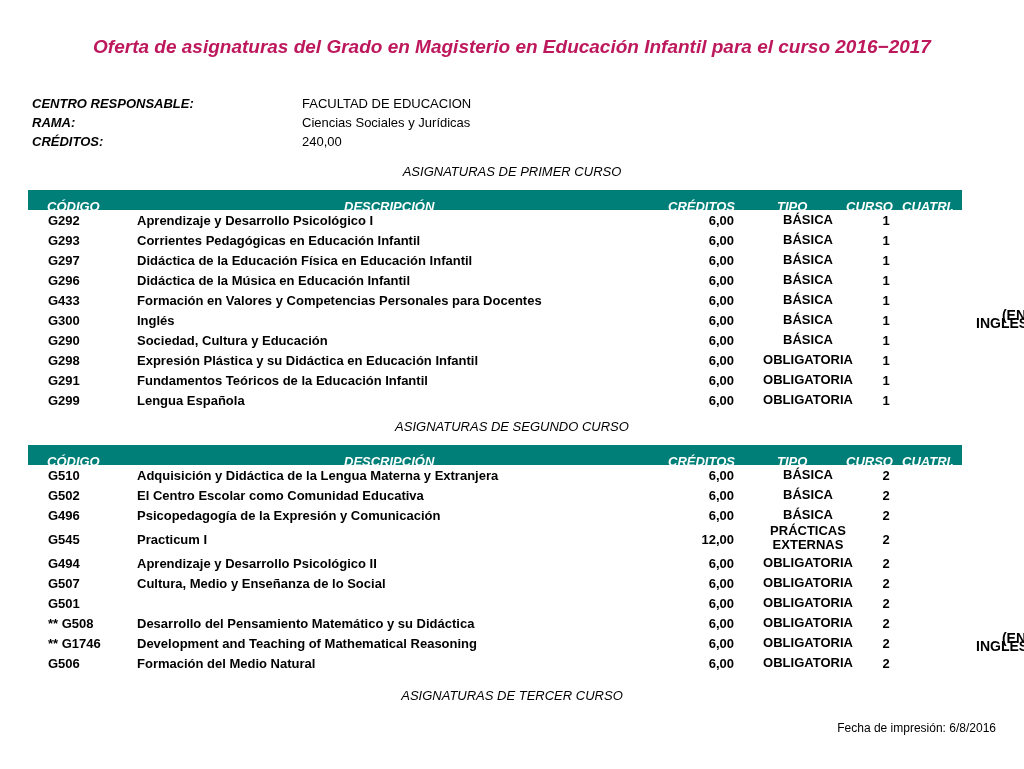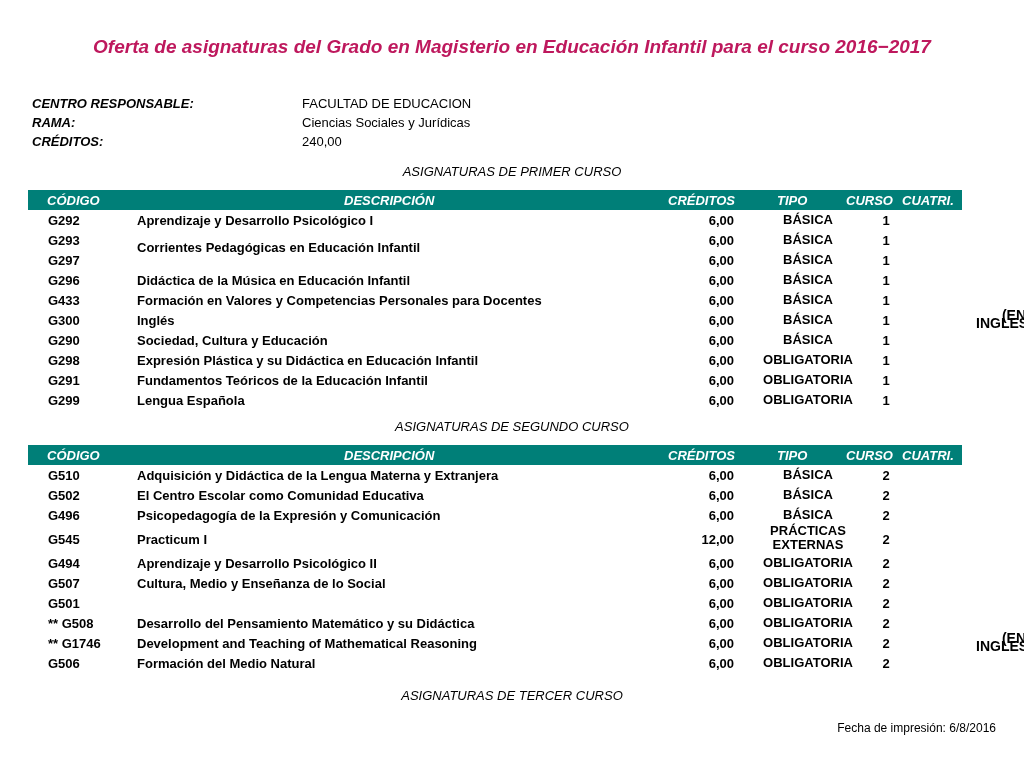--- a/index.html
+++ b/index.html
@@ -7,21 +7,21 @@
          font-family: "Liberation Sans", sans-serif; color: #000; }
   .title { position: absolute; left: 0; width: 1024px; top: 36px; text-align: center;
            font-size: 19px; font-weight: bold; font-style: italic; color: #be185d; }
   .meta-row { position: absolute; left: 32px; font-size: 13px; height: 18px; }
   .meta-label { position: absolute; left: 0; width: 260px; font-weight: bold; font-style: italic; white-space: nowrap; }
   .meta-value { position: absolute; left: 270px; white-space: nowrap; }
   .section-title { position: absolute; left: 0; width: 1024px; text-align: center; font-size: 13px;
                    font-weight: normal; font-style: italic; }
   .thead { position: absolute; left: 28px; width: 934px; height: 20px; background: #007f78;
            color: #fff; font-weight: bold; font-style: italic; font-size: 13px; }
-  .thead span { position: absolute; top: 3px; white-space: nowrap; }
+  .thead span { position: absolute; top: 9px; white-space: nowrap; }
   .row { position: absolute; left: 16px; width: 1024px; height: 20px; font-size: 13px; font-weight: bold; }
   .row span { position: absolute; white-space: nowrap; }
   .c-code { left: 32px; }
   .c-desc { left: 121px; }
   .c-cred { left: 660px; width: 58px; text-align: right; }
   .c-tipo { left: 732px; width: 120px; text-align: center; line-height: 14px; }
   .c-curso { left: 860px; width: 20px; text-align: center; }
   .c-note { left: 960px; width: 50px; text-align: right; font-size: 14px; line-height: 8px; }
   .footer { position: absolute; right: 28px; top: 721px; font-size: 12px; }
 </style>
@@ -56,28 +56,29 @@
     <div class="row" style="top: 209px; height: 20px;">
       <span class="c-code" style="top: 4px;">G292</span>
       <span class="c-desc" style="top: 4px;">Aprendizaje y Desarrollo Psicológico I</span>
       <span class="c-cred" style="top: 4px;">6,00</span>
       <span class="c-tipo" style="top: 4px;">BÁSICA</span>
       <span class="c-curso" style="top: 4px;">1</span>
       <span class="c-note" style="top: 2px; white-space: normal;"></span>
     </div>
     <div class="row" style="top: 229px; height: 20px;">
       <span class="c-code" style="top: 4px;">G293</span>
-      <span class="c-desc" style="top: 4px; margin-top: 7px;">Corrientes Pedagógicas en Educación Infantil</span>
+      <span class="c-desc" style="top: 4px;">Corrientes Pedagógicas en Educación Infantil</span>
       <span class="c-cred" style="top: 4px;">6,00</span>
       <span class="c-tipo" style="top: 4px;">BÁSICA</span>
       <span class="c-curso" style="top: 4px;">1</span>
       <span class="c-note" style="top: 2px; white-space: normal;"></span>
     </div>
     <div class="row" style="top: 249px; height: 20px;">
       <span class="c-code" style="top: 4px;">G297</span>
+      <span class="c-desc" style="top: 4px;">Didáctica de la Educación Física en Educación Infantil</span>
       <span class="c-cred" style="top: 4px;">6,00</span>
       <span class="c-tipo" style="top: 4px;">BÁSICA</span>
       <span class="c-curso" style="top: 4px;">1</span>
       <span class="c-note" style="top: 2px; white-space: normal;"></span>
     </div>
     <div class="row" style="top: 269px; height: 20px;">
       <span class="c-code" style="top: 4px;">G296</span>
       <span class="c-desc" style="top: 4px;">Didáctica de la Música en Educación Infantil</span>
       <span class="c-cred" style="top: 4px;">6,00</span>
       <span class="c-tipo" style="top: 4px;">BÁSICA</span>

